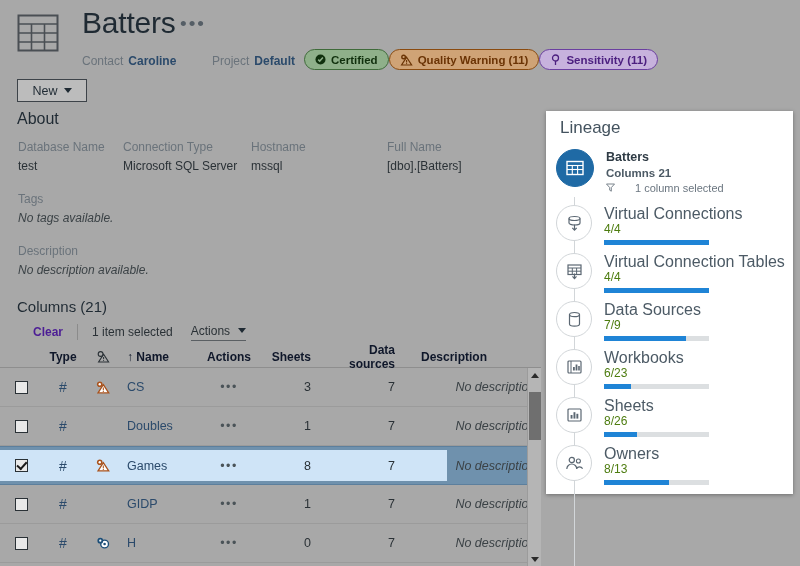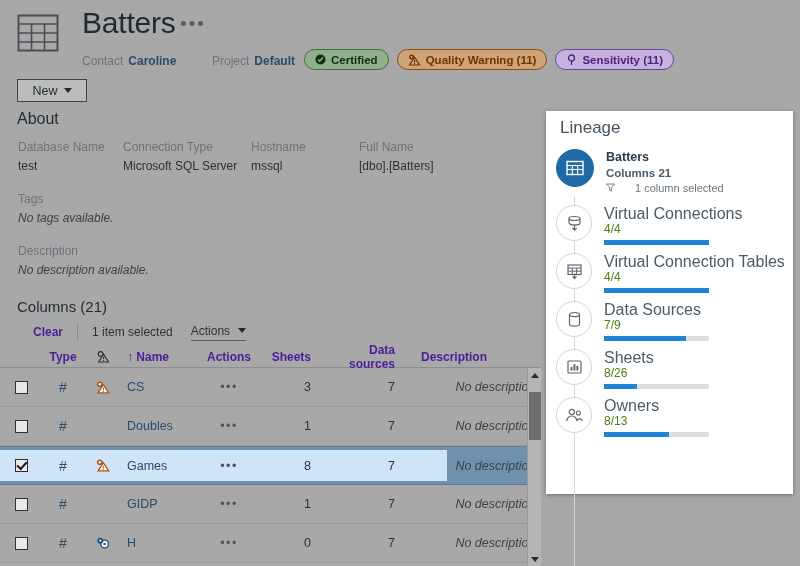--- a/index.html
+++ b/index.html
@@ -31,21 +31,21 @@
   .title-menu {
     position: absolute; left: 180px; top: 14px;
     font-size: 19px; color: #555e66; letter-spacing: 2px;
     line-height: 1; cursor: pointer;
   }
   .meta-row { position: absolute; left: 82px; top: 51px; height: 18px; }
   .meta-label { font-size: 12px; color: #6a737b; }
   .meta-value { font-size: 12px; color: #2b4a6b; font-weight: bold; margin-left: 5px; }
   .meta-g2 { position: absolute; left: 212px; top: 51px; }
 
-  .badges { position: absolute; left: 304px; top: 49px; display: flex; gap: 8px; align-items: center; }
+  .badges { position: absolute; left: 304px; top: 49px; display: flex; gap: 0; align-items: center; }
   .badge {
     display: inline-flex; align-items: center; gap: 5px;
     height: 21px; padding: 0 10px;
     border-radius: 11px; font-size: 11.5px; font-weight: bold;
     border: 1px solid; white-space: nowrap; cursor: pointer;
   }
   .badge-certified { background: #8fb08a; border-color: #3f6b3a; color: #10300d; }
   .badge-quality   { background: #cfa376; border-color: #8a4b10; color: #6b3405; }
   .badge-sensitive { background: #c7b2dd; border-color: #6b3fa0; color: #4d2080; }
   .badge svg { display: block; }
@@ -62,21 +62,21 @@
     width: 0; height: 0;
     border-left: 4px solid transparent; border-right: 4px solid transparent;
     border-top: 5px solid #1f2a33;
   }
 
   
   .about-title { position: absolute; left: 17px; top: 110px; font-size: 16px; color: #1f2a33; }
   .about-grid { position: absolute; left: 18px; top: 138px; }
   .about-cols { display: flex; }
   .about-col { margin-right: 0; }
-  .ac1 { width: 105px; } .ac2 { width: 128px; } .ac3 { width: 108px; } .ac4 { width: 140px; }
+  .ac1 { width: 105px; } .ac2 { width: 128px; } .ac3 { width: 108px; } .ac4 { width: 140px; margin-left: 28px; }
   .about-h { font-size: 12px; color: #6a737b; line-height: 18px; }
   .about-v { font-size: 12px; color: #2a3136; line-height: 20px; }
   .about-block { margin-top: 14px; }
   .about-empty { font-size: 12px; color: #3b4246; font-style: italic; line-height: 20px; }
 
   
   .columns-title { position: absolute; left: 17px; top: 298px; font-size: 15px; color: #1f2a33; }
   .table-toolbar {
     position: absolute; left: 17px; top: 322px;
     display: flex; align-items: center; height: 20px;
@@ -86,21 +86,21 @@
   .tb-count { font-size: 12px; color: #2a3136; }
   .tb-actions {
     margin-left: 18px; font-size: 12px; color: #2a3136;
     display: flex; align-items: center; gap: 8px;
     border-bottom: 1px solid #5a5f63; padding-bottom: 2px; cursor: pointer;
   }
 
   .grid { position: absolute; left: 0; top: 346px; width: 541px; }
   .grid-head {
     display: flex; align-items: center; height: 22px;
-    font-size: 12px; font-weight: bold; color: #4c1d95;
+    font-size: 12px; font-weight: bold; color: #0f172a;
     border-bottom: 1px solid #8e8e8e;
   }
   .grid-body { position: relative; width: 541px; height: 198px; overflow: hidden; }
   .row {
     display: flex; align-items: center; height: 39px;
     border-bottom: 1px solid #9b9b9b;
     font-size: 12.5px; color: #2b4a6b;
   }
   .row.selected {
     background: #6f91ad;
@@ -532,20 +532,38 @@
               <div class="node-count">7/9</div>
               <div class="bar">
                 <i style="width:78%"></i>
               </div>
             </div>
           </div>
           <div class="lin-node">
             <div class="node-icon">
               <svg width="17" height="16" viewBox="0 0 17 16">
                 <rect x="2" y="2" width="13" height="12" rx="1" fill="none" stroke="#5b6772" stroke-width="1.2"></rect>
+                <line x1="5" y1="2" x2="5" y2="14" stroke="#5b6772" stroke-width="1"></line>
+                <rect x="7" y="8" width="1.8" height="3.5" fill="#5b6772"></rect>
+                <rect x="9.6" y="5.5" width="1.8" height="6" fill="#5b6772"></rect>
+                <rect x="12.2" y="7" width="1.6" height="4.5" fill="#5b6772"></rect>
+              </svg>
+            </div>
+            <div class="node-body">
+              <div class="node-title">Workbooks</div>
+              <div class="node-count">6/23</div>
+              <div class="bar">
+                <i style="width:26%"></i>
+              </div>
+            </div>
+          </div>
+          <div class="lin-node">
+            <div class="node-icon">
+              <svg width="17" height="16" viewBox="0 0 17 16">
+                <rect x="2" y="2" width="13" height="12" rx="1" fill="none" stroke="#5b6772" stroke-width="1.2"></rect>
                 <rect x="4.6" y="8" width="1.9" height="3.6" fill="#5b6772"></rect>
                 <rect x="7.5" y="5.2" width="1.9" height="6.4" fill="#5b6772"></rect>
                 <rect x="10.4" y="6.8" width="1.9" height="4.8" fill="#5b6772"></rect>
               </svg>
             </div>
             <div class="node-body">
               <div class="node-title">Sheets</div>
               <div class="node-count">8/26</div>
               <div class="bar">
                 <i style="width:31%"></i>

